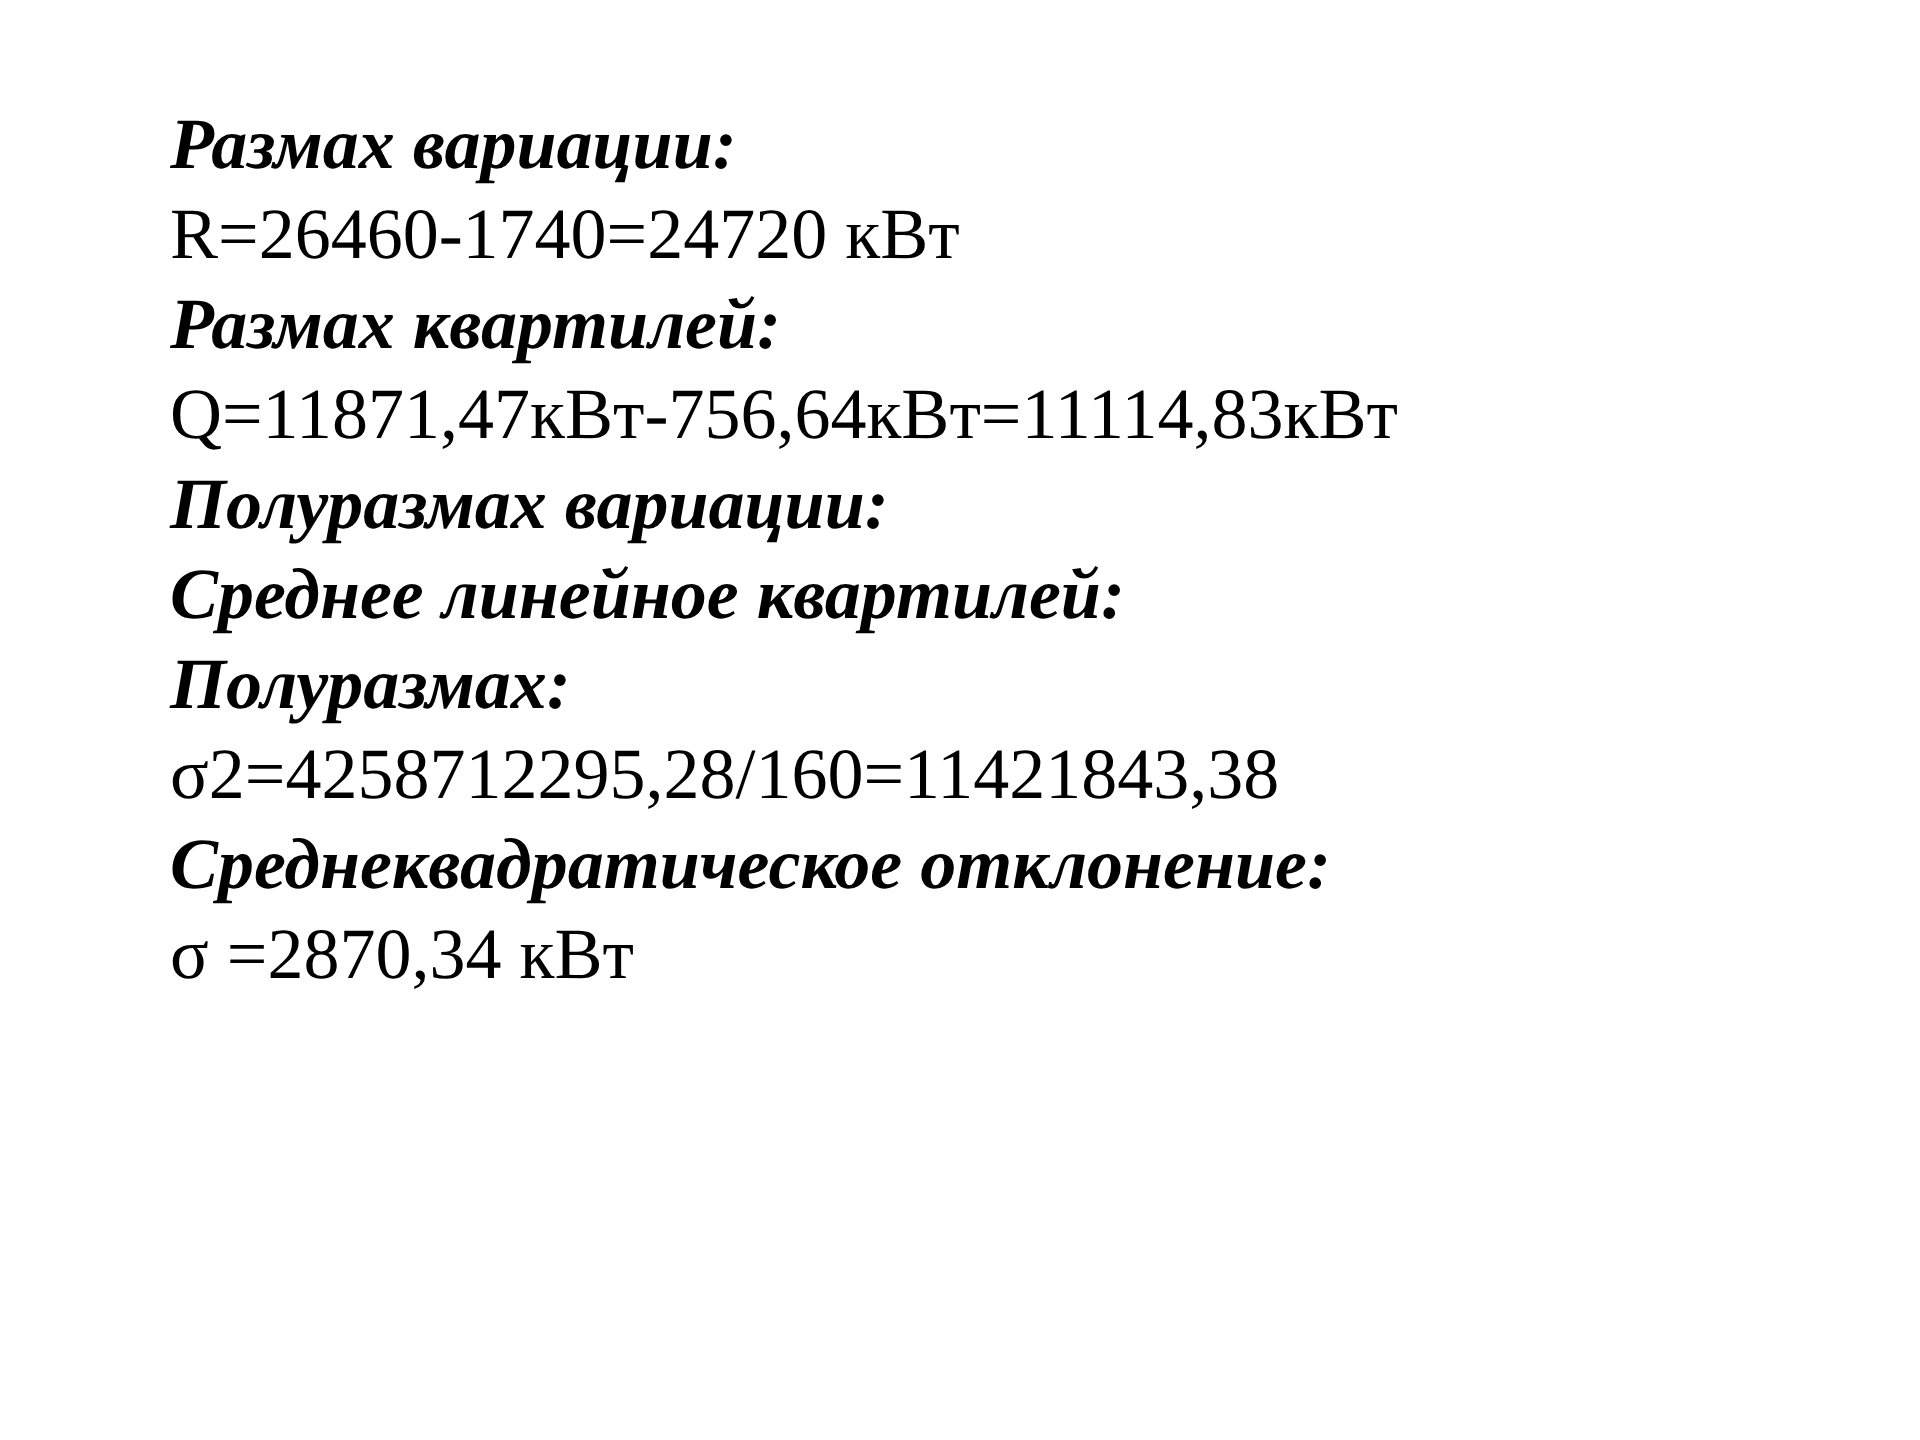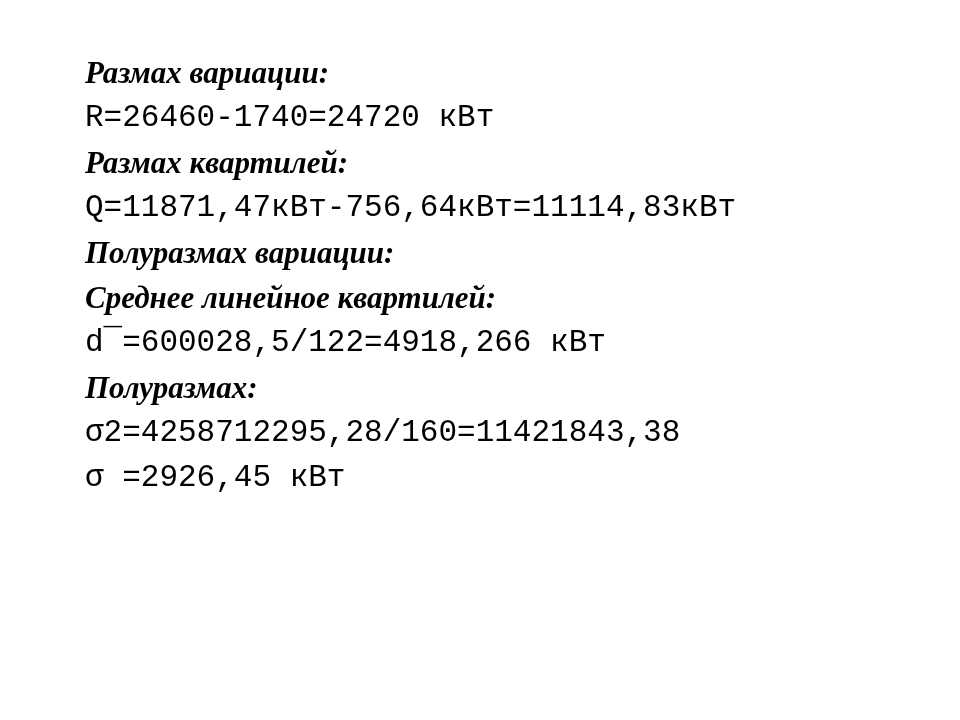--- a/index.html
+++ b/index.html
@@ -20,44 +20,43 @@
     height: 720px;
     background: #ffffff;
   }
   .text-block {
     position: absolute;
     left: 85px;
     top: 50px;
     width: 820px;
   }
   .line {
-    font-size: 31px;
+    font-size: 36px;
     line-height: 45px;
     white-space: nowrap;
     color: #000000;
   }
   .line.heading {
     font-weight: bold;
     font-style: italic;
   }
   .line.value {
     font-weight: normal;
     font-style: normal;
-    font-family: Liberation Mono, monospace;
   }
 </style>
 </head>
 <body>
 
 <div class="page">
   <div class="text-block">
     <div class="line heading">Размах вариации:</div>
     <div class="line value">R=26460-1740=24720 кВт</div>
     <div class="line heading">Размах квартилей:</div>
     <div class="line value">Q=11871,47кВт-756,64кВт=11114,83кВт</div>
     <div class="line heading">Полуразмах вариации:</div>
     <div class="line heading">Среднее линейное квартилей:</div>
-    <div class="line value">d¯=600028,5/122=4918,266 кВт</div>
     <div class="line heading">Полуразмах:</div>
     <div class="line value">σ2=4258712295,28/160=11421843,38</div>
-    <div class="line value">σ =2926,45 кВт</div>
+    <div class="line heading">Среднеквадратическое отклонение:</div>
+    <div class="line value">σ =2870,34 кВт</div>
   </div>
 </div>
 
 </body></html>

